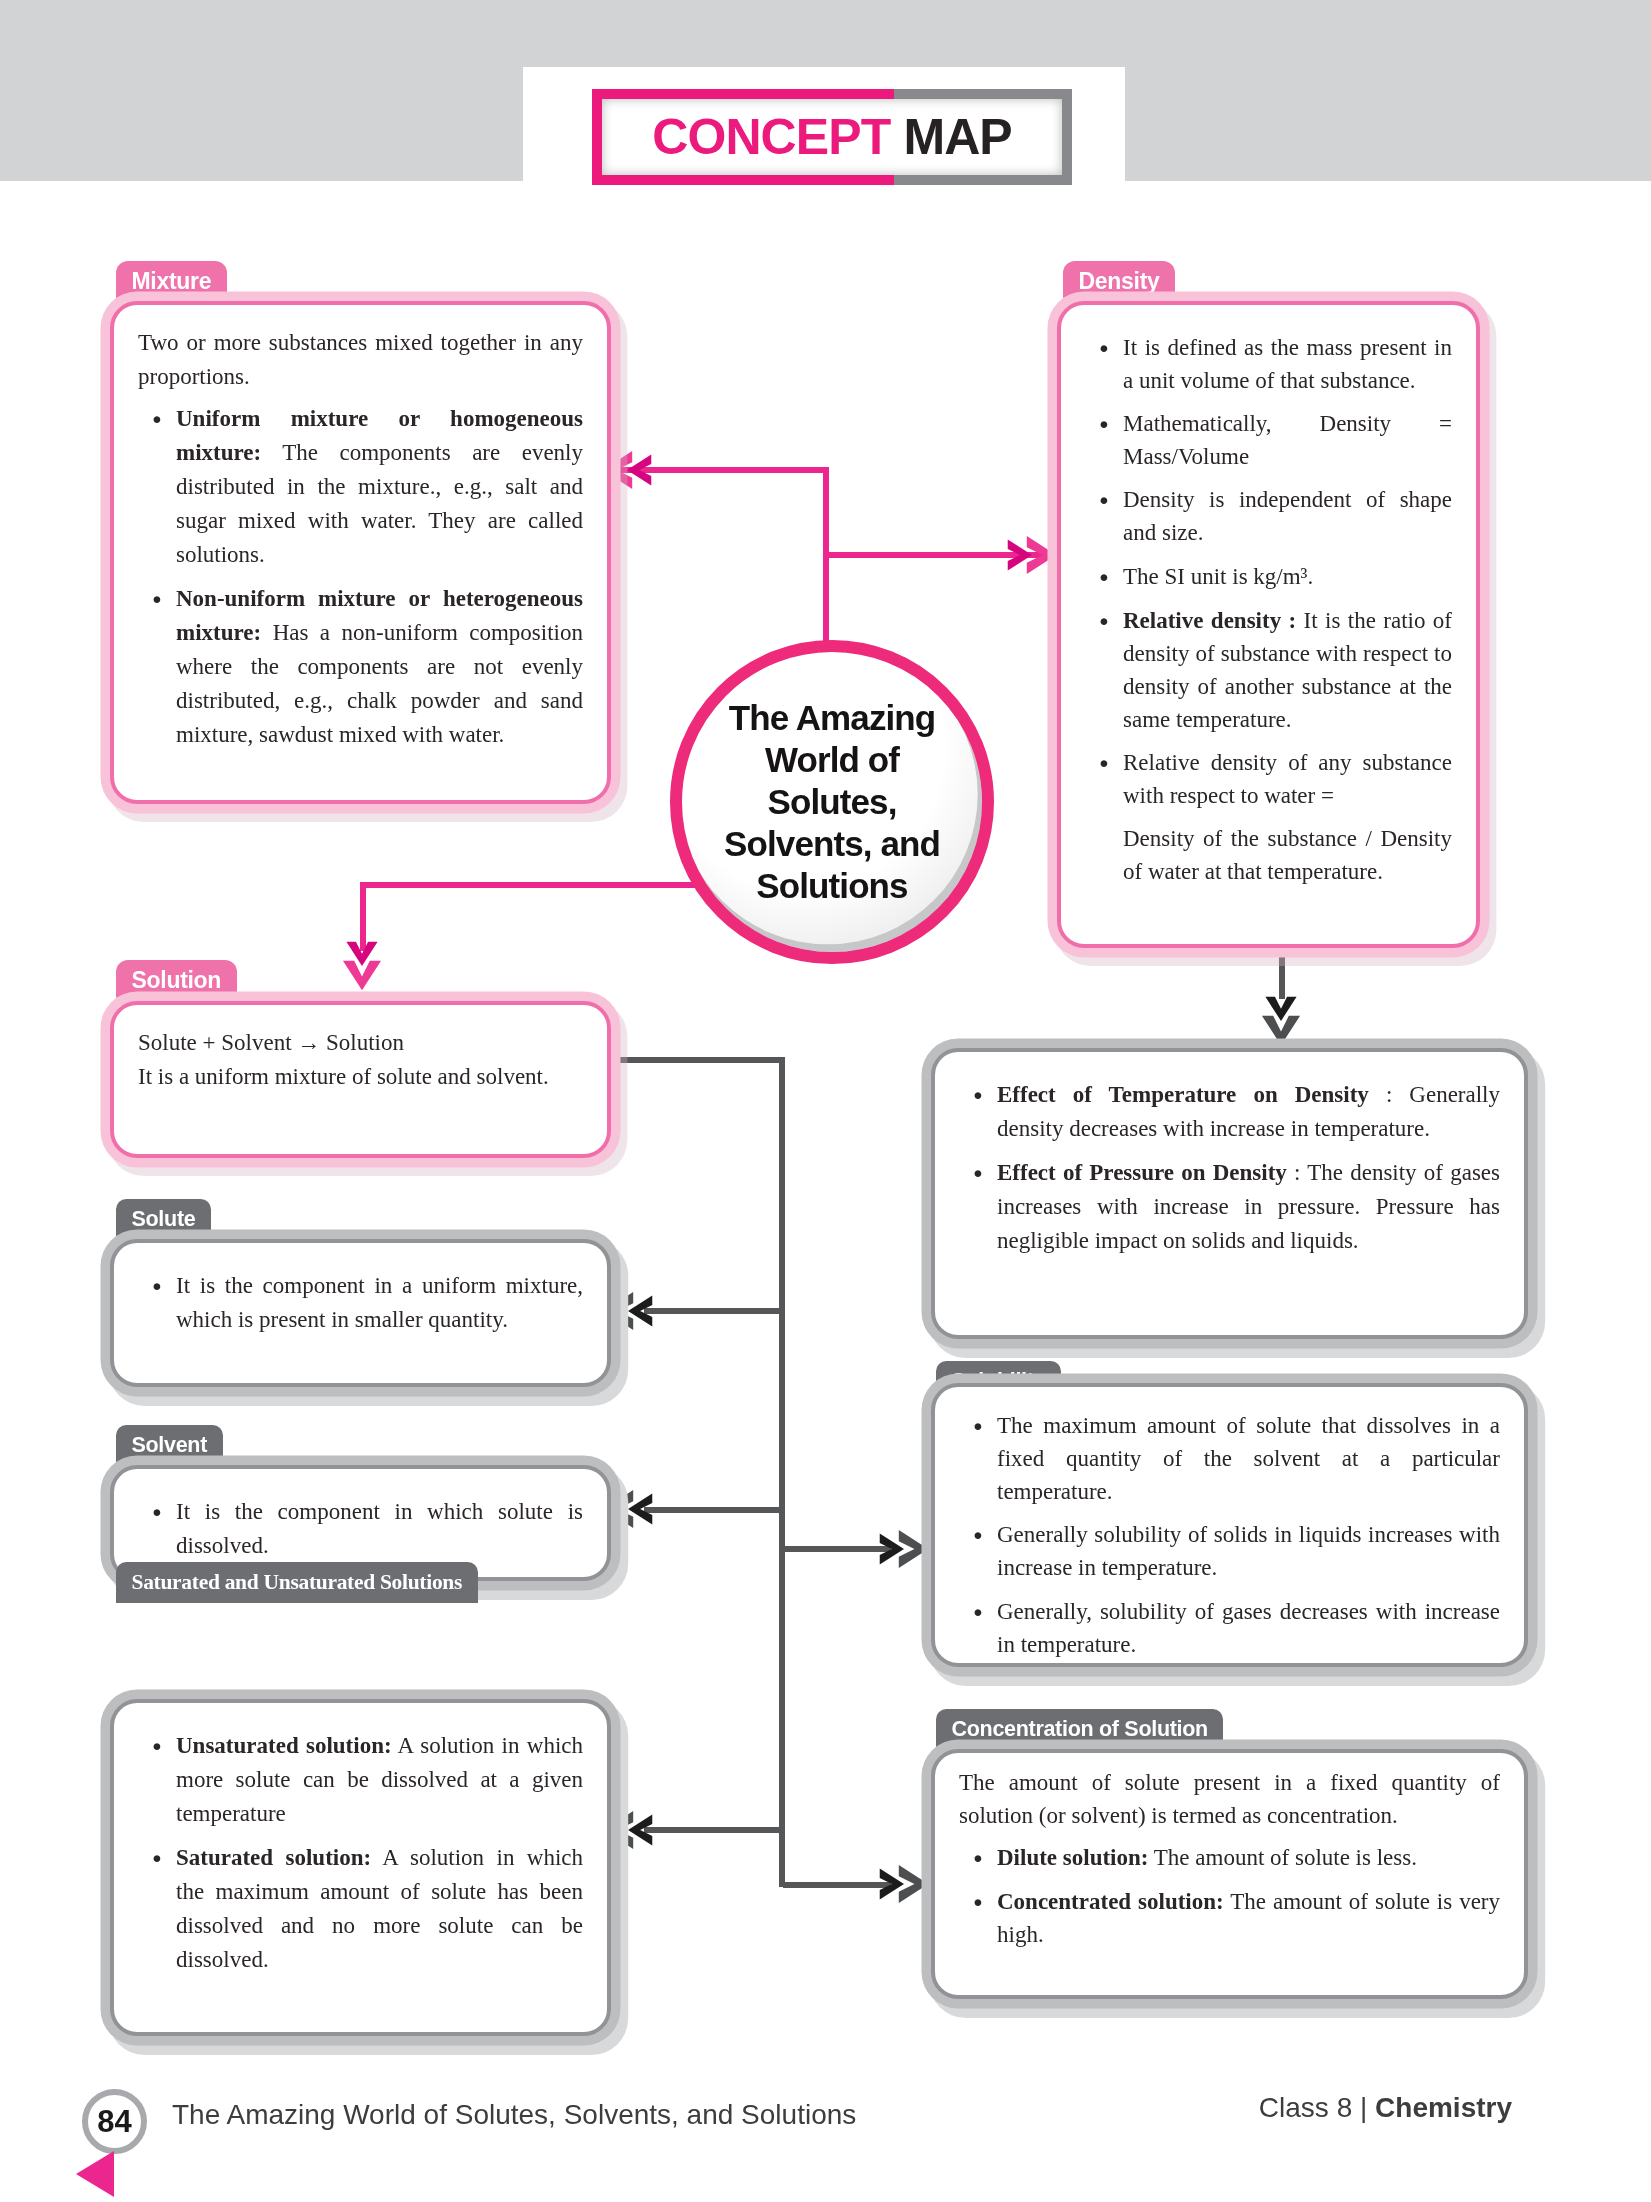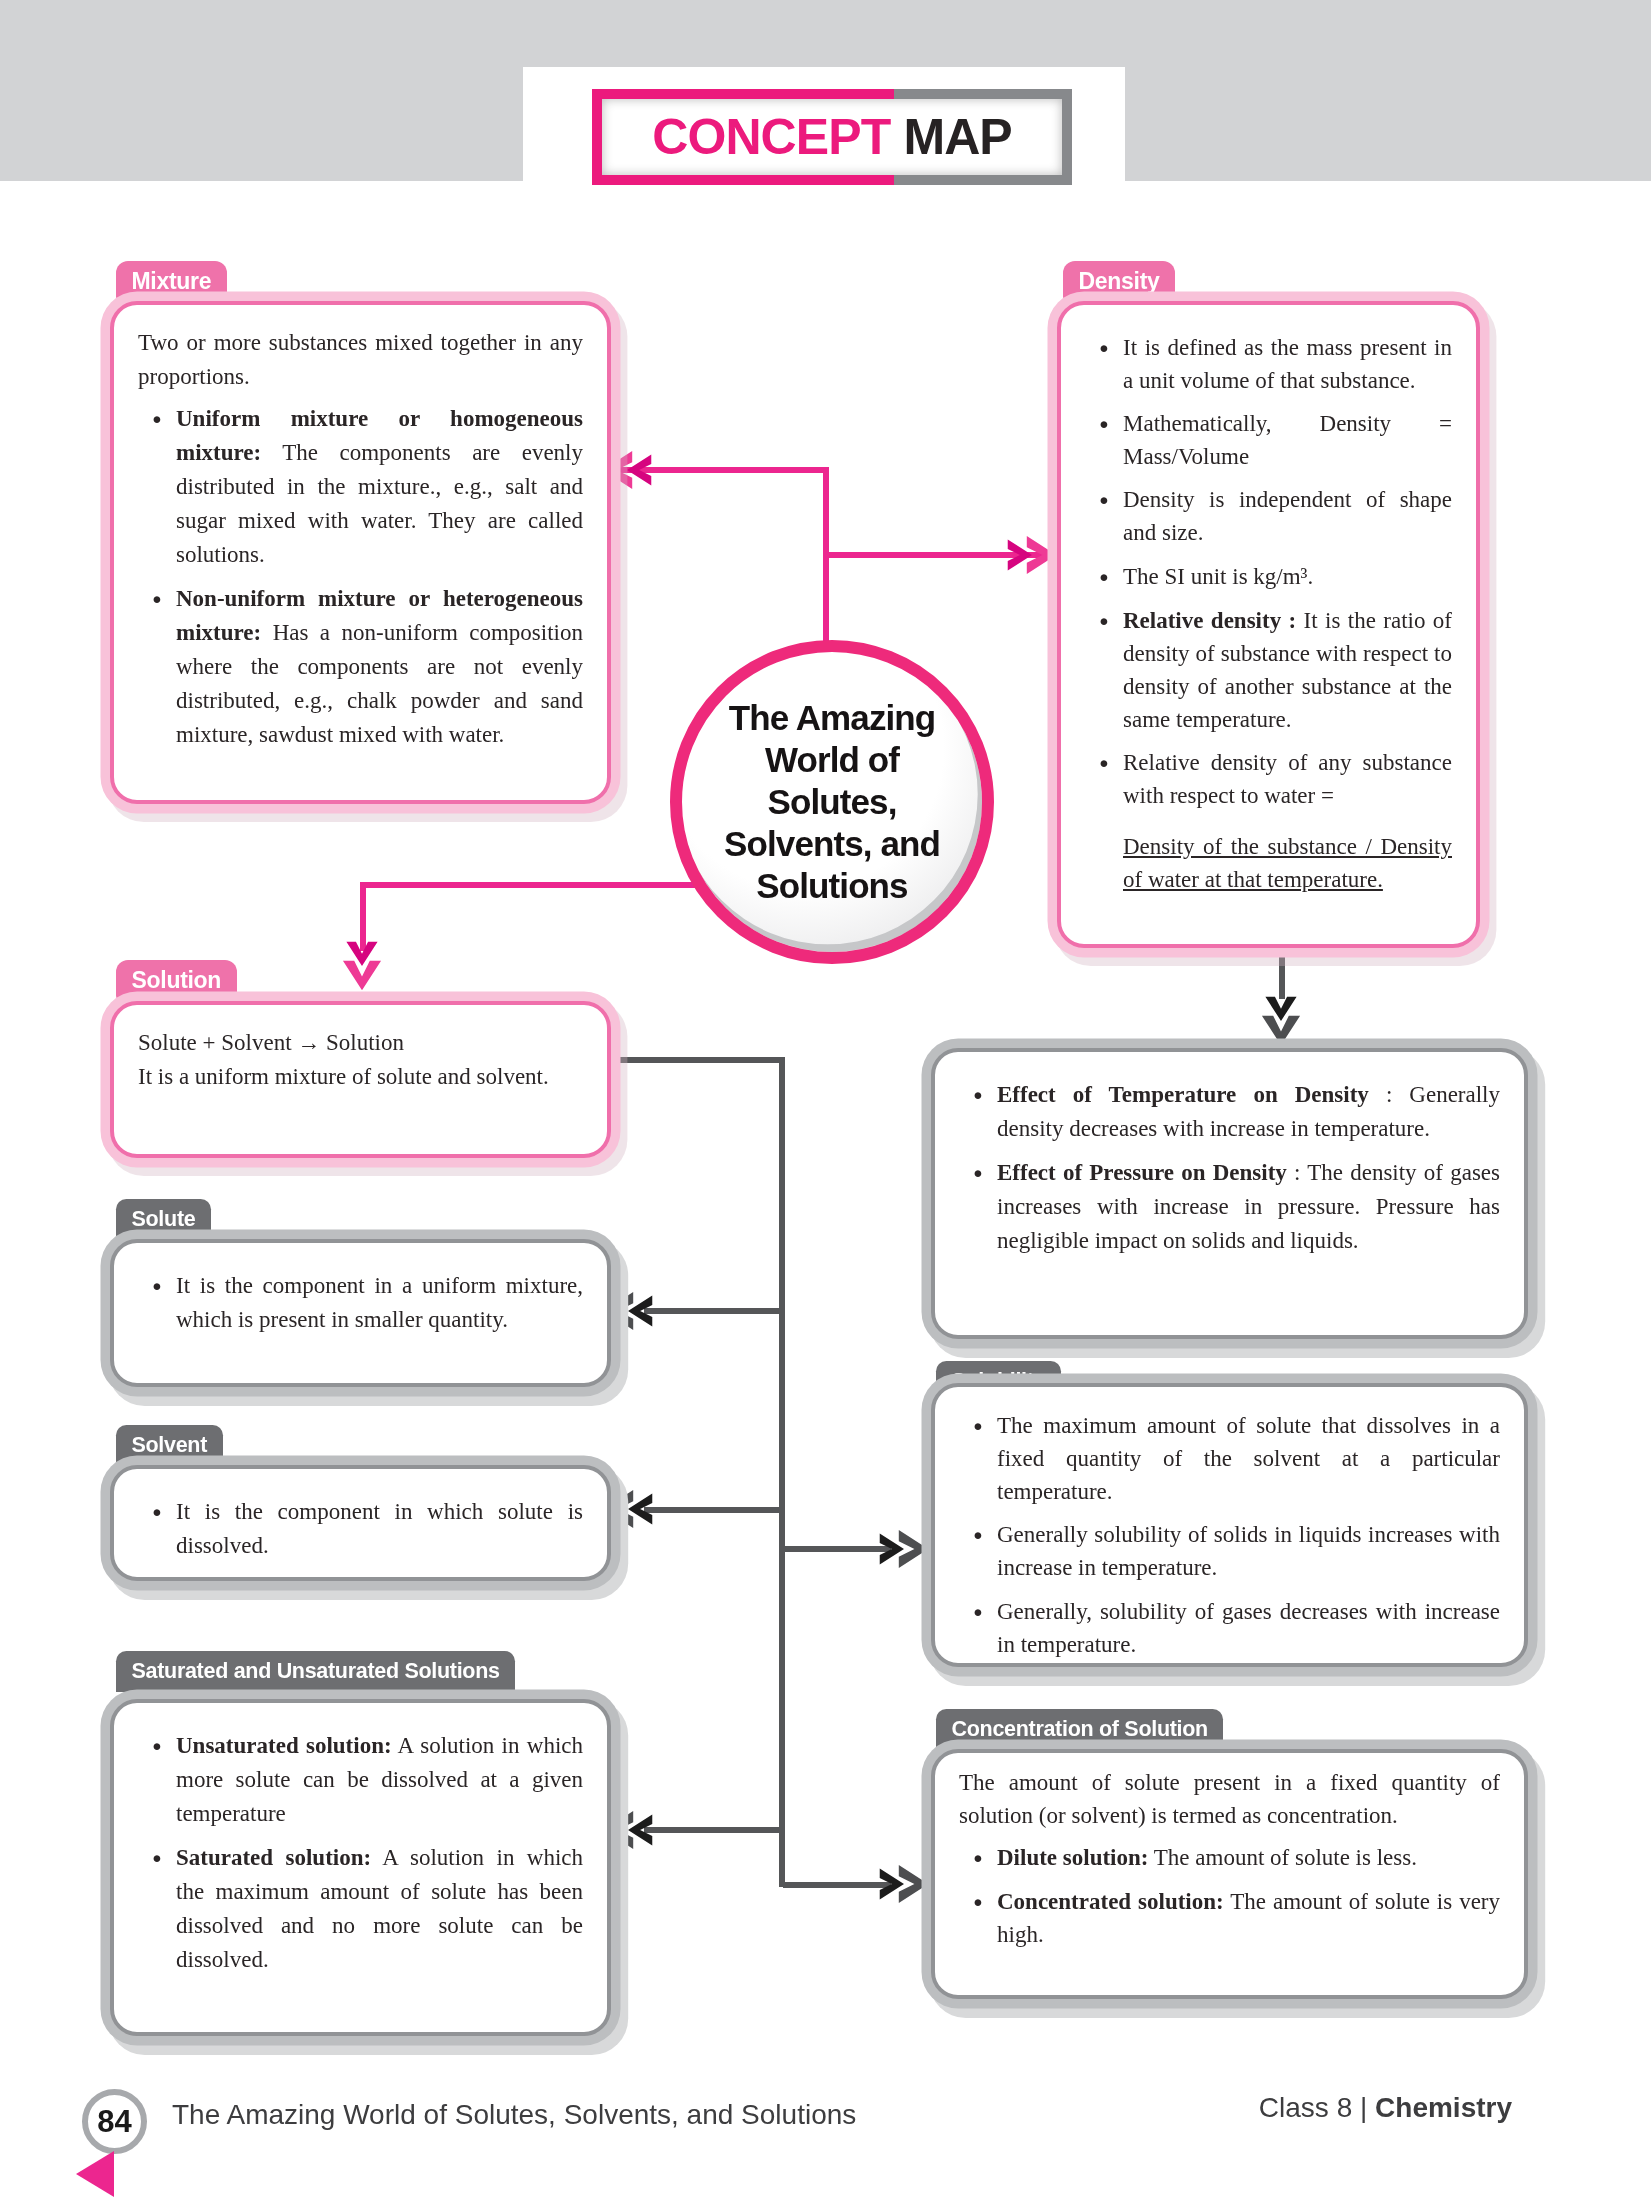--- a/index.html
+++ b/index.html
@@ -23,21 +23,21 @@
 
   .box{position:absolute;box-sizing:border-box;background:#fff;border-radius:27px;}
   .box.pink{border:4.3px solid #f06fab;box-shadow:0 0 0 9.5px #f8c2d9, 6.9px 8.6px 0 9.5px rgba(210,178,192,.35);}
   .box.gray{border:4.3px solid #919396;box-shadow:0 0 0 9.5px #bcbec0, 7.7px 9.5px 0 9.5px #d8d9da;}
   .box .content{padding:20.6px 24px;font-size:23px;line-height:34px;text-align:justify;}
   .bullet{display:flex;margin:5.2px 0 10.3px;}
   .bullet .dot{flex:none;width:38px;text-align:center;font-family:"Liberation Sans",sans-serif;
                font-size:15.5px;line-height:34px;}
   .bullet p{margin:0;flex:1;}
   .content > p.intro{margin:0 0 8.6px;}
-  .formula{margin:18px 0 0;padding-left:38px;text-decoration:underline;}
+  .formula{margin:10px 0 0;padding-left:38px;}
   b{font-weight:bold;}
 
   .circle{position:absolute;left:670px;top:640px;width:324px;height:324px;border-radius:50%;
           box-sizing:border-box;border:12px solid #ee2a7b;
           background:radial-gradient(circle at 40% 32%, #ffffff 52%, #ededee 78%, #d2d2d4 100%);
           box-shadow:inset -4.3px -7.7px 0 #c6c7c9;display:flex;align-items:center;justify-content:center;z-index:5;}
   .circle .ctext{width:267px;text-align:center;font-family:"Liberation Sans",sans-serif;font-weight:bold;
           font-size:35px;line-height:42px;letter-spacing:-0.9px;color:#161314;}
 
   .line{position:absolute;}
@@ -214,21 +214,21 @@
   <div class="tab gray" style="left:116px;top:1425px;font-size:21.5px;">Solvent</div>
   <div class="box gray" style="left:110px;top:1465px;width:501px;height:116px;">
     <div class="content">
       <div class="bullet">
           <span class="dot">●</span>
           <p><b></b><span>It is the component in which solute is dissolved.</span></p>
         </div>
     </div>
   </div>
 
-  <div class="tab gray" style="left:116px;top:1651px;font-size:21.5px;">Saturated and Unsaturated Solutions</div>
+  <div class="tab gray" style="left:116px;top:1562px;font-size:21.5px;font-family:Liberation Serif, serif;">Saturated and Unsaturated Solutions</div>
   <div class="box gray" style="left:110px;top:1699px;width:501px;height:337px;">
     <div class="content">
       <div class="bullet">
           <span class="dot">●</span>
           <p><b>Unsaturated solution:</b><span> A solution in which more solute can be dissolved at a given temperature</span></p>
         </div>
       <div class="bullet">
           <span class="dot">●</span>
           <p><b>Saturated solution:</b><span> A solution in which the maximum amount of solute has been dissolved and no more solute can be dissolved.</span></p>
         </div>

